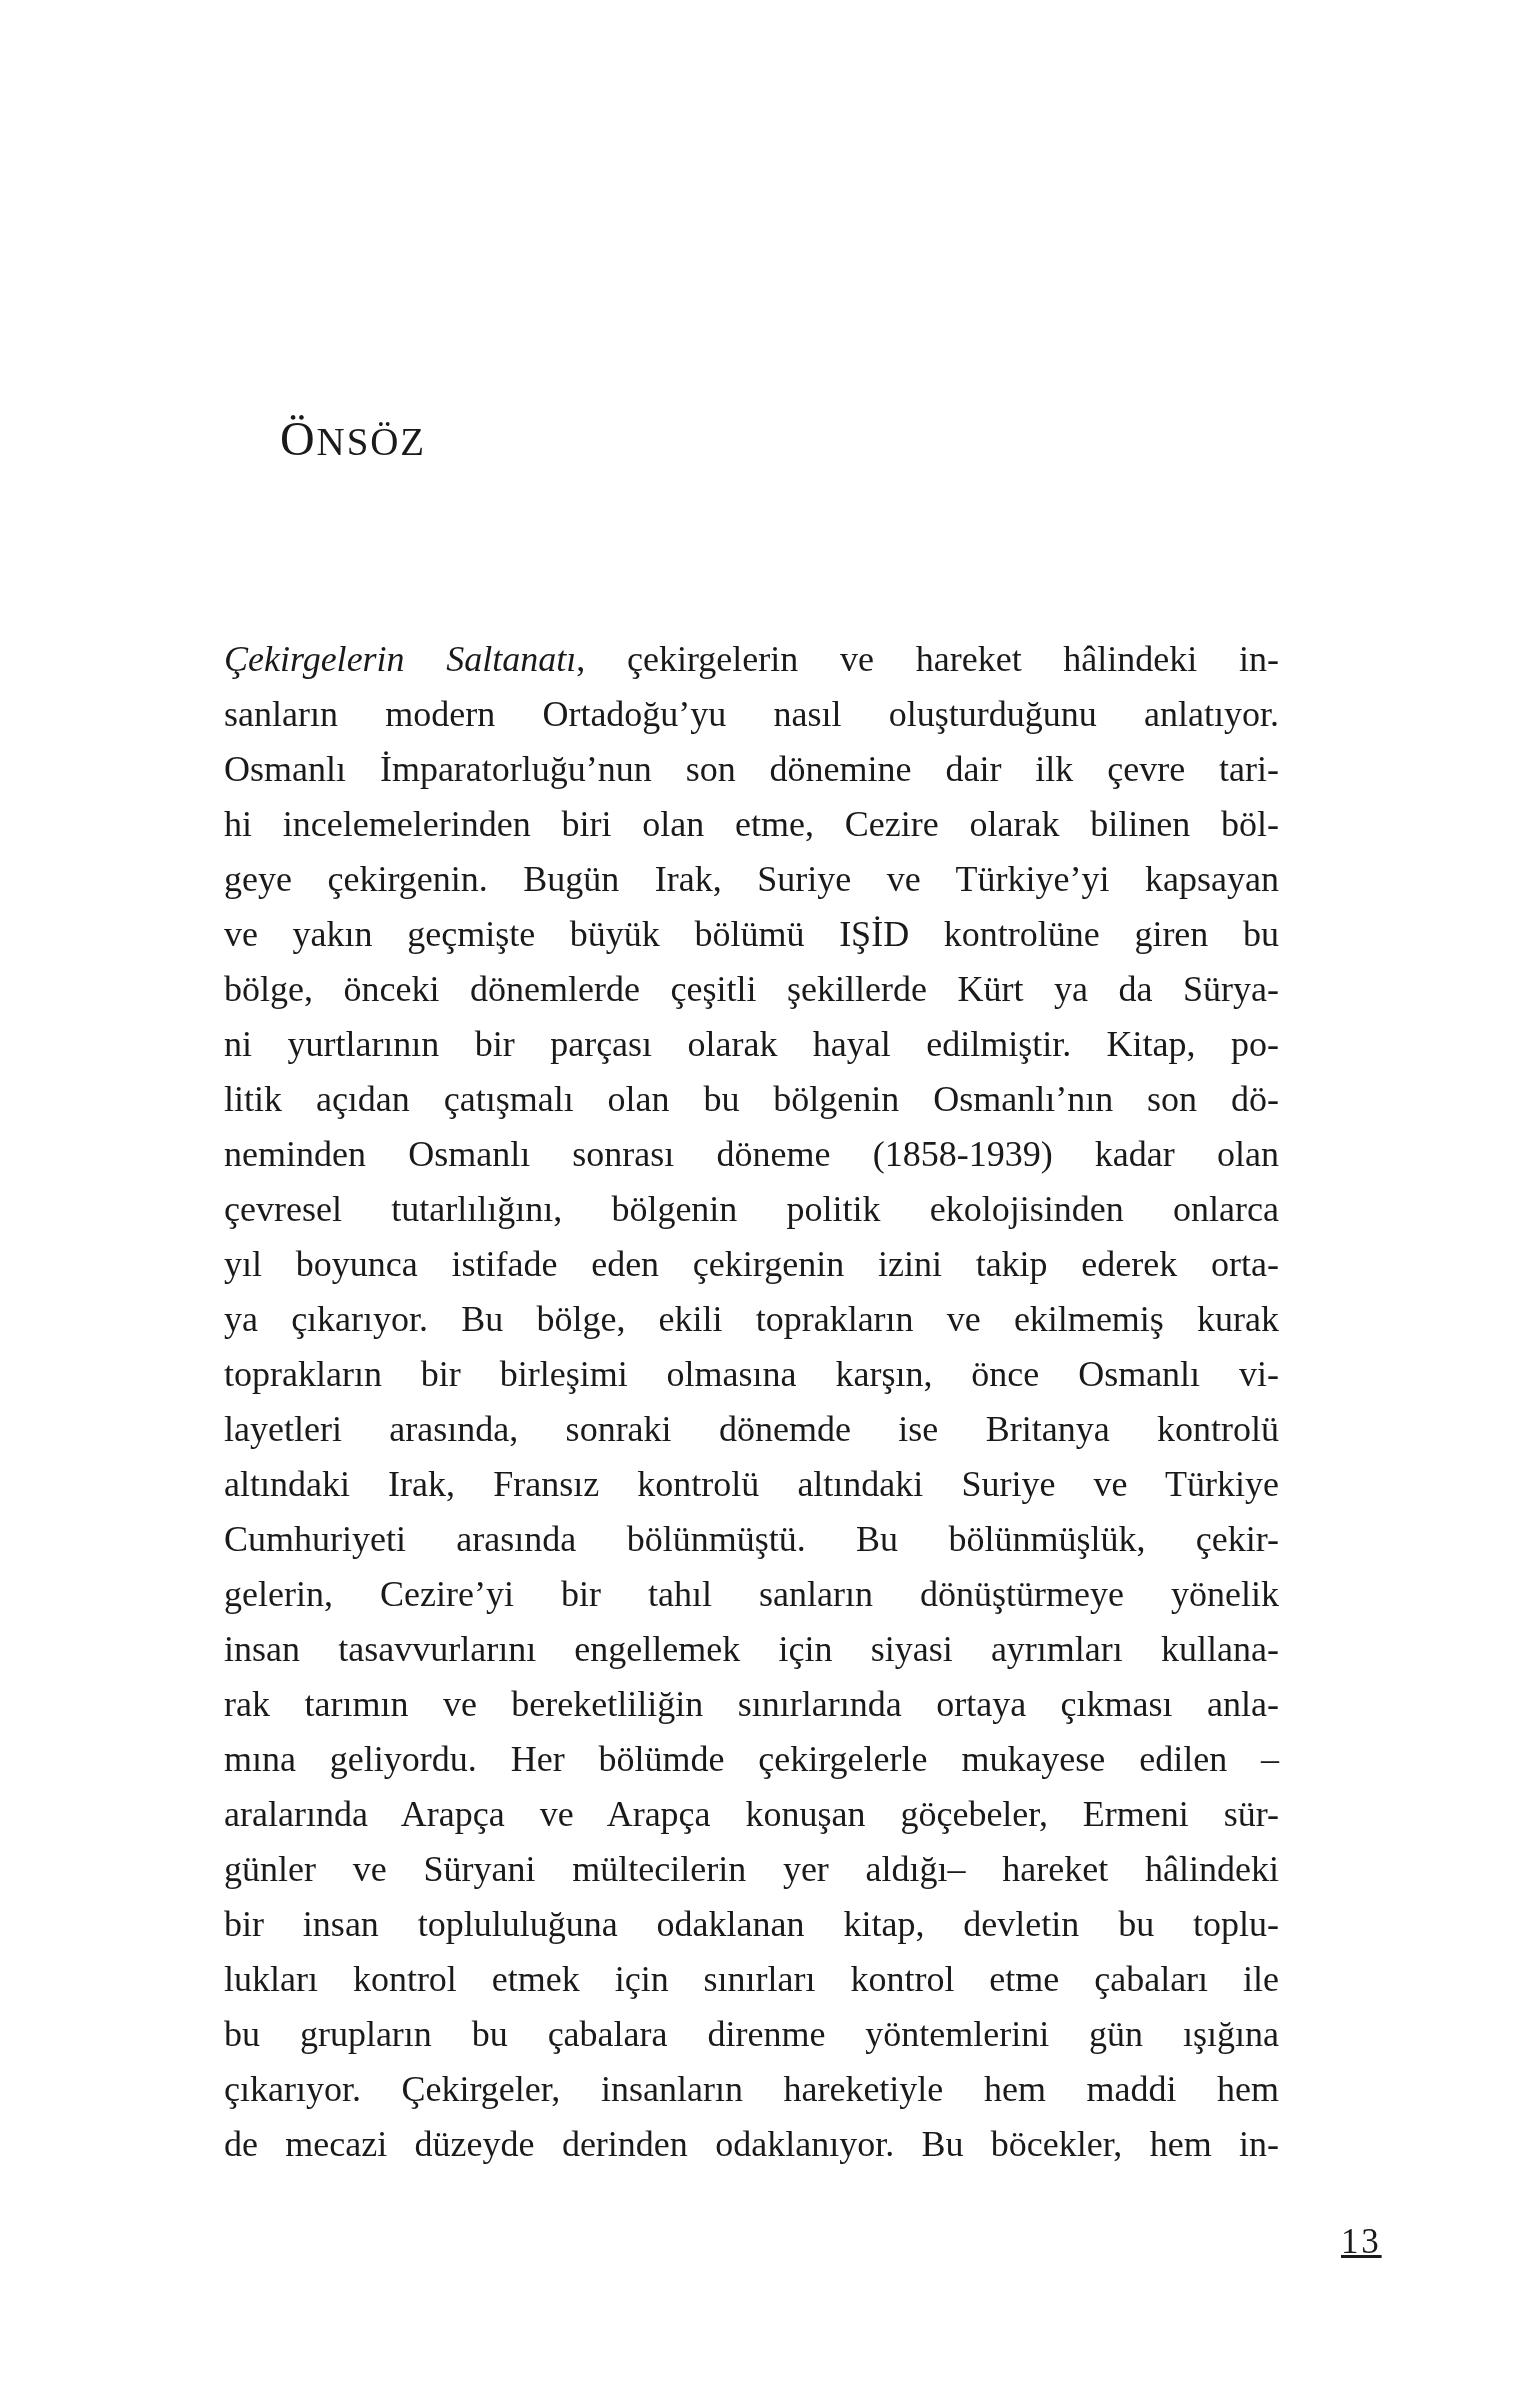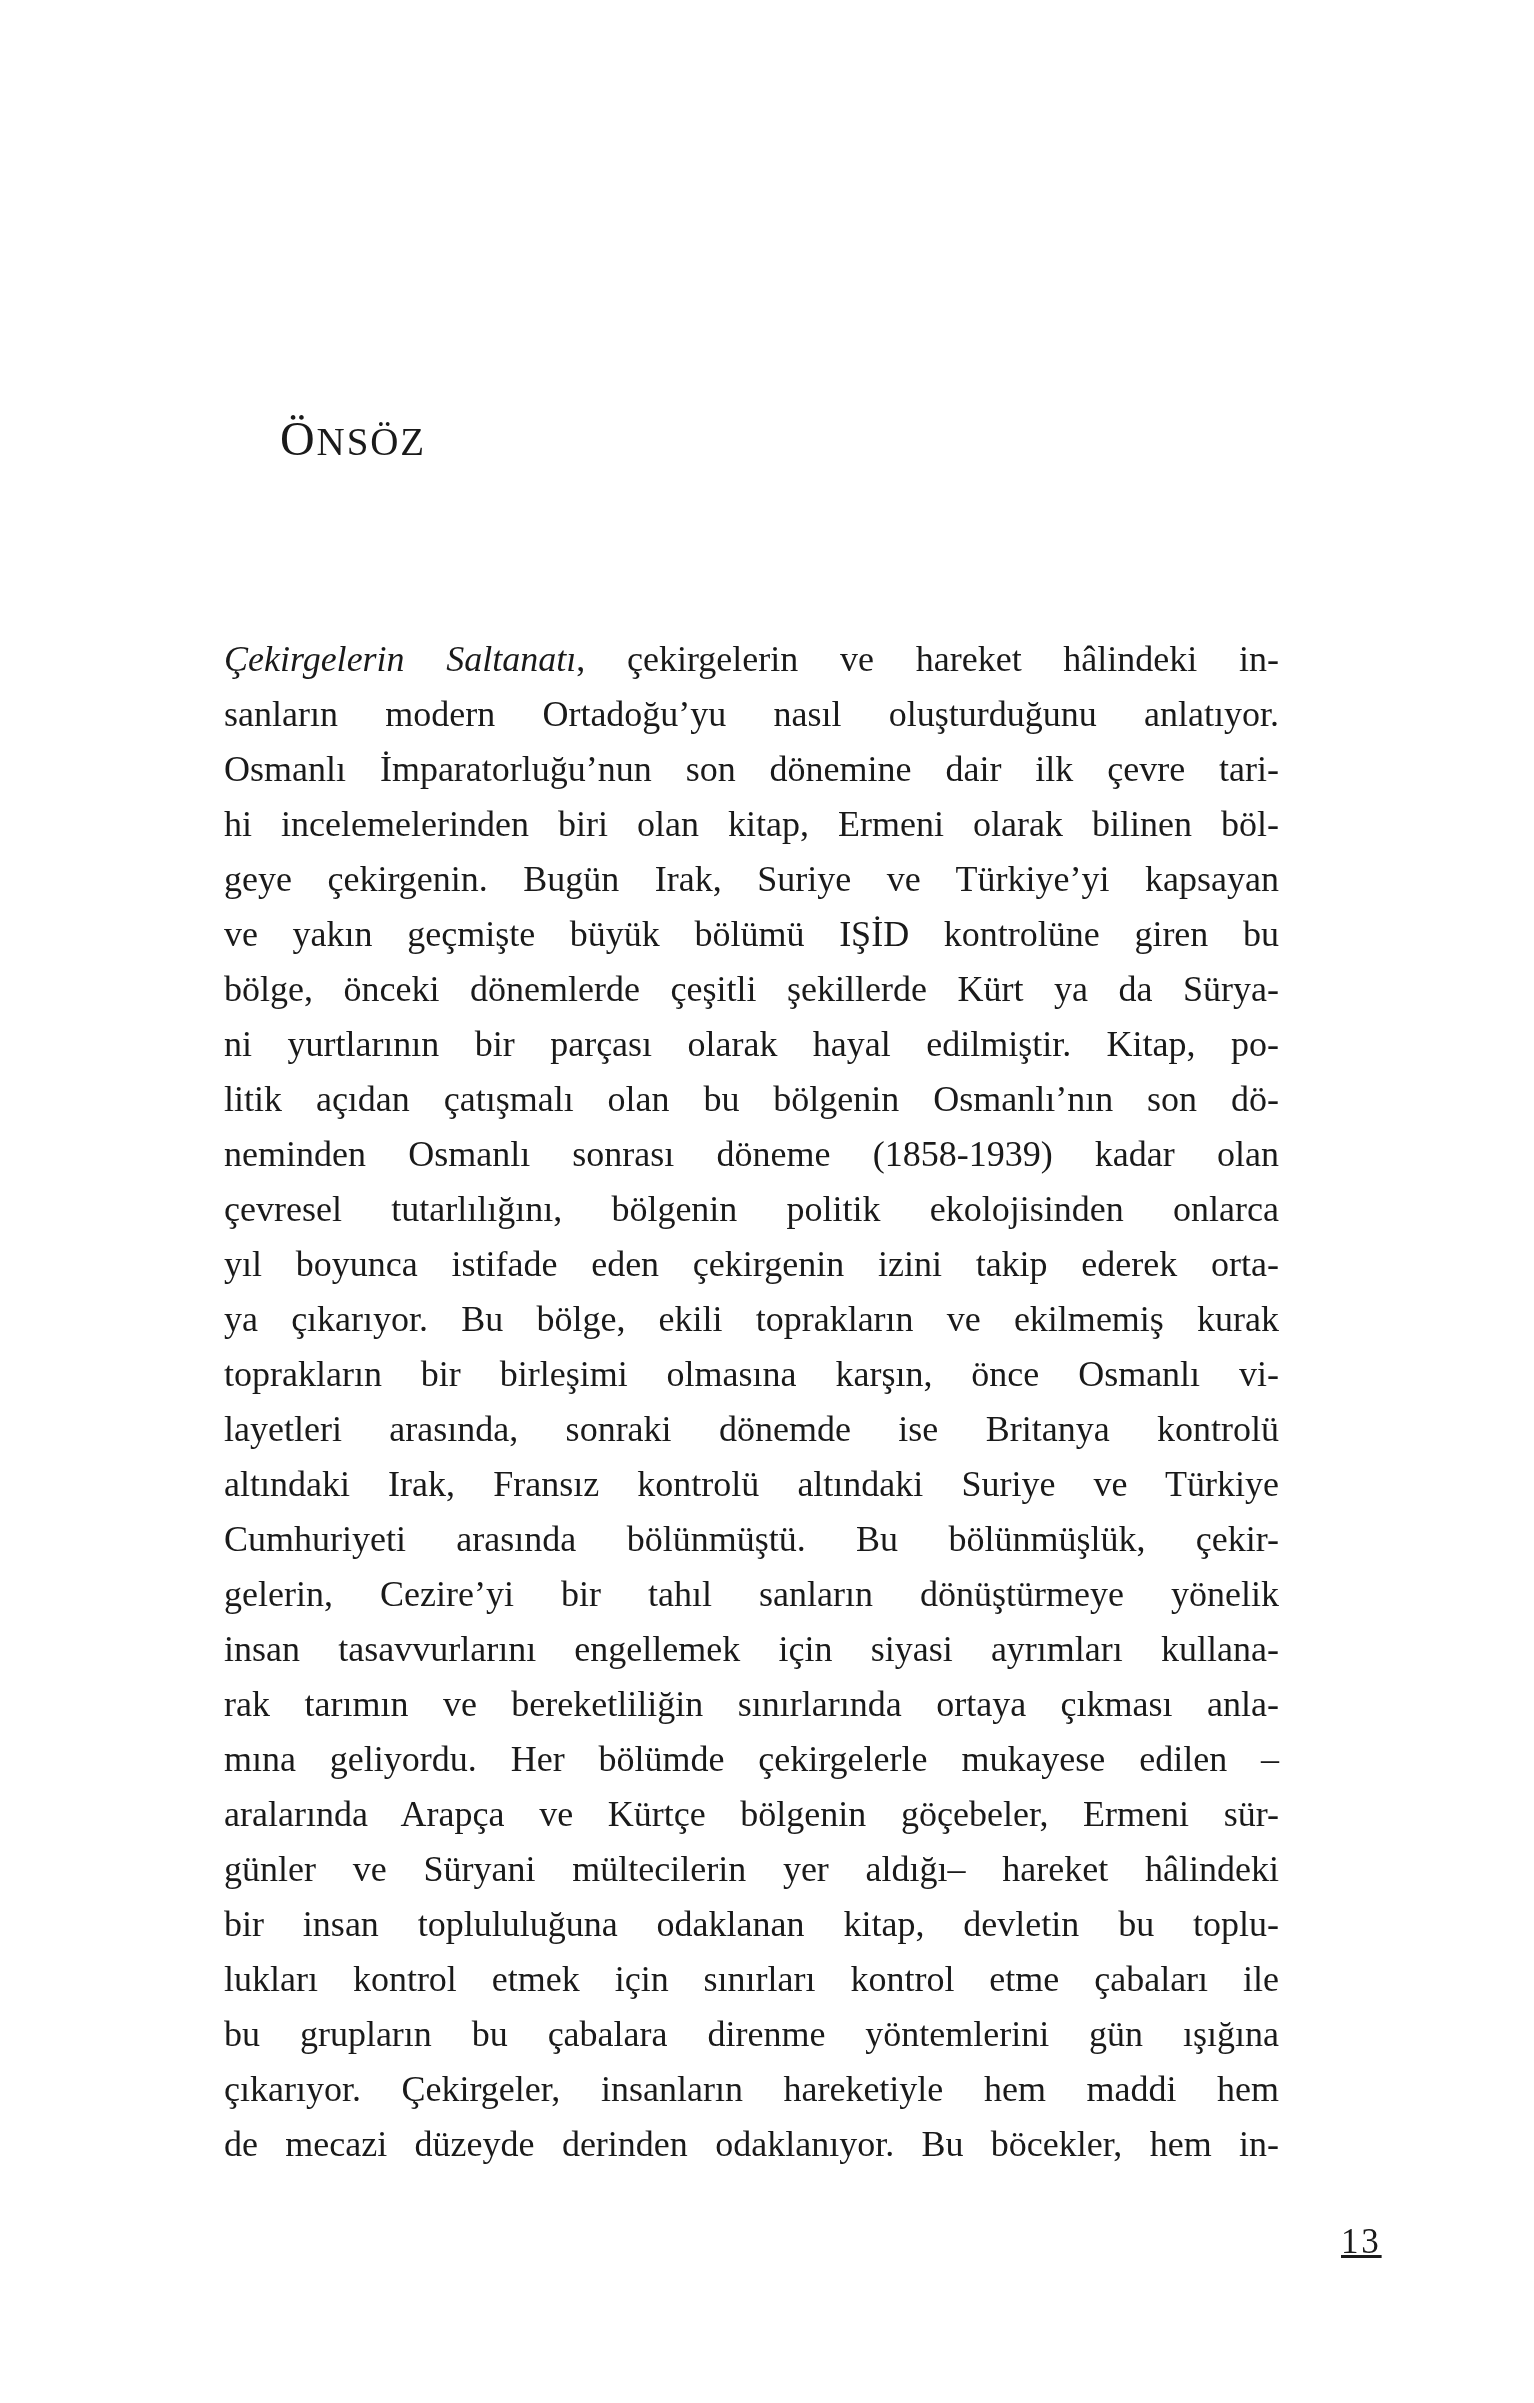--- a/index.html
+++ b/index.html
@@ -68,39 +68,39 @@
 <body>
 
 <div class="page">
 
   <h1 class="heading"><span class="h-initial">Ö</span><span class="h-rest">NSÖZ</span></h1>
 
   <div class="body-text">
     <div class="line"><span class="italic">Çekirgelerin Saltanatı</span><span>, çekirgelerin ve hareket hâlindeki in-</span></div>
     <div class="line">sanların modern Ortadoğu’yu nasıl oluşturduğunu anlatıyor.</div>
     <div class="line">Osmanlı İmparatorluğu’nun son dönemine dair ilk çevre tari-</div>
-    <div class="line">hi incelemelerinden biri olan kitap, Ermeni olarak bilinen böl-</div>
+    <div class="line">hi incelemelerinden biri olan etme, Cezire olarak bilinen böl-</div>
     <div class="line">geye çekirgenin. Bugün Irak, Suriye ve Türkiye’yi kapsayan</div>
     <div class="line">ve yakın geçmişte büyük bölümü IŞİD kontrolüne giren bu</div>
     <div class="line">bölge, önceki dönemlerde çeşitli şekillerde Kürt ya da Sürya-</div>
     <div class="line">ni yurtlarının bir parçası olarak hayal edilmiştir. Kitap, po-</div>
     <div class="line">litik açıdan çatışmalı olan bu bölgenin Osmanlı’nın son dö-</div>
     <div class="line">neminden Osmanlı sonrası döneme (1858-1939) kadar olan</div>
     <div class="line">çevresel tutarlılığını, bölgenin politik ekolojisinden onlarca</div>
     <div class="line">yıl boyunca istifade eden çekirgenin izini takip ederek orta-</div>
     <div class="line">ya çıkarıyor. Bu bölge, ekili toprakların ve ekilmemiş kurak</div>
     <div class="line">toprakların bir birleşimi olmasına karşın, önce Osmanlı vi-</div>
     <div class="line">layetleri arasında, sonraki dönemde ise Britanya kontrolü</div>
     <div class="line">altındaki Irak, Fransız kontrolü altındaki Suriye ve Türkiye</div>
     <div class="line">Cumhuriyeti arasında bölünmüştü. Bu bölünmüşlük, çekir-</div>
     <div class="line">gelerin, Cezire’yi bir tahıl sanların dönüştürmeye yönelik</div>
     <div class="line">insan tasavvurlarını engellemek için siyasi ayrımları kullana-</div>
     <div class="line">rak tarımın ve bereketliliğin sınırlarında ortaya çıkması anla-</div>
     <div class="line">mına geliyordu. Her bölümde çekirgelerle mukayese edilen –</div>
-    <div class="line">aralarında Arapça ve Kürtçe bölgenin göçebeler, Ermeni sür-</div>
+    <div class="line">aralarında Arapça ve Arapça konuşan göçebeler, Ermeni sür-</div>
     <div class="line">günler ve Süryani mültecilerin yer aldığı– hareket hâlindeki</div>
     <div class="line">bir insan toplululuğuna odaklanan kitap, devletin bu toplu-</div>
     <div class="line">lukları kontrol etmek için sınırları kontrol etme çabaları ile</div>
     <div class="line">bu grupların bu çabalara direnme yöntemlerini gün ışığına</div>
     <div class="line">çıkarıyor. Çekirgeler, insanların hareketiyle hem maddi hem</div>
     <div class="line">de mecazi düzeyde derinden odaklanıyor. Bu böcekler, hem in-</div>
   </div>
 
   <div class="pagenum">13</div>
 

